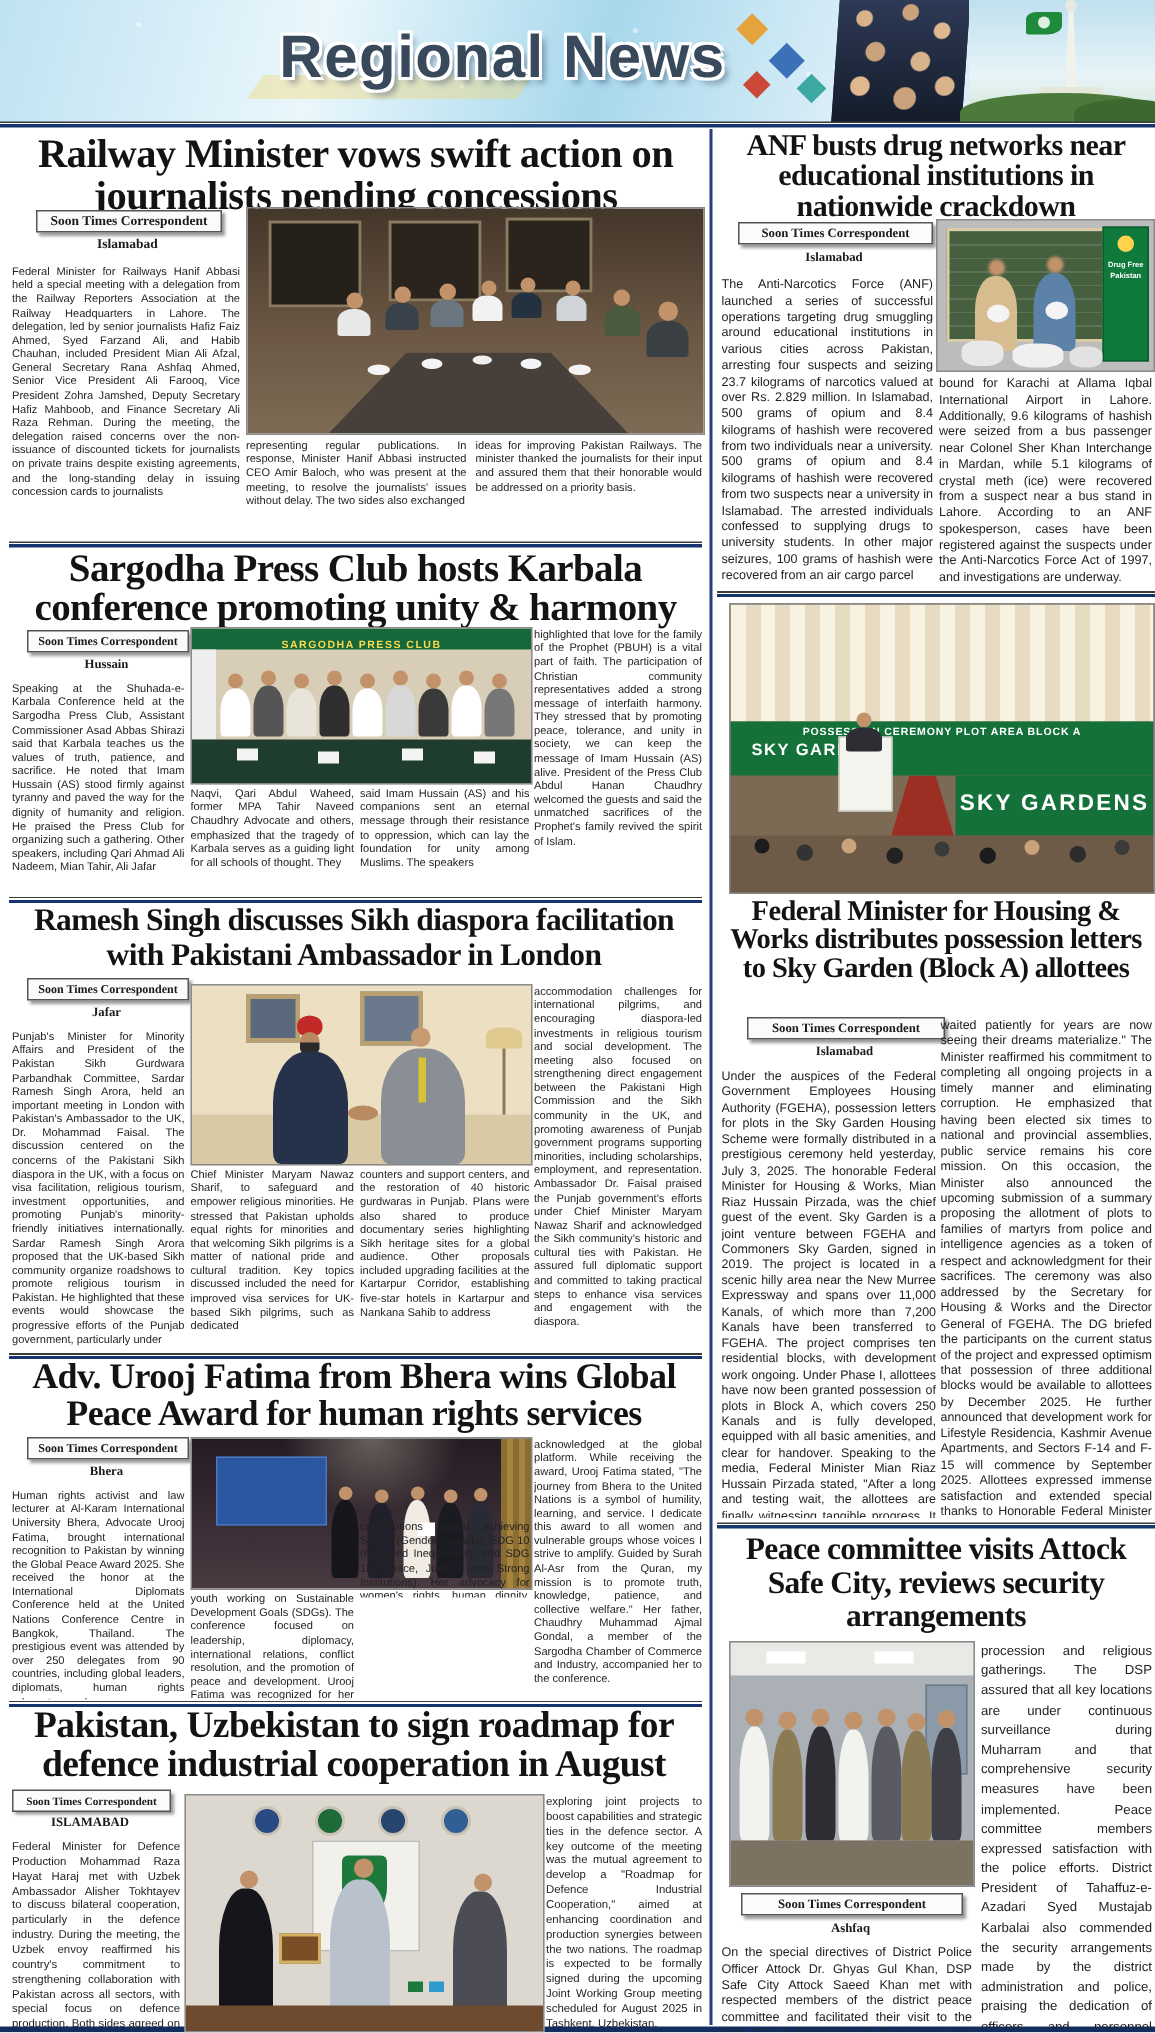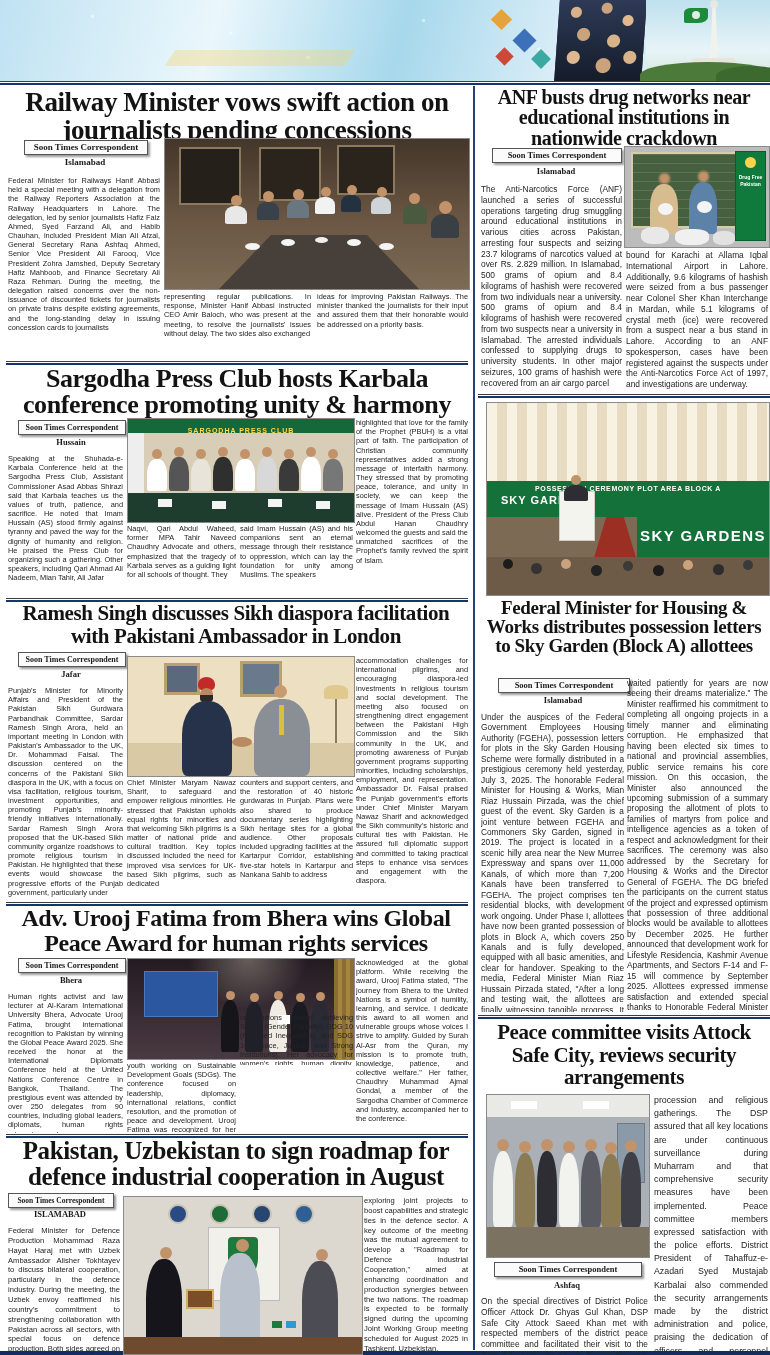--- a/index.html
+++ b/index.html
@@ -32,20 +32,24 @@
                            radial-gradient(circle at 55% 25%,#fff 0 1.5px,transparent 2px),
                            radial-gradient(circle at 70% 60%,#fff 0 1.5px,transparent 2px),
                            radial-gradient(circle at 30% 40%,#fff 0 1px,transparent 2px);"></div>
     <div class="pd" style="left:170px;top:50px;width:180px;height:16px;background:#f5d05e;opacity:.35;transform:skewX(-35deg);"></div>
     <div class="pd" style="left:494px;top:12px;width:15px;height:15px;background:#e5a33c;transform:rotate(45deg);"></div>
     <div class="pd" style="left:516px;top:32px;width:17px;height:17px;background:#3c70b8;transform:rotate(45deg);"></div>
     <div class="pd" style="left:498px;top:50px;width:13px;height:13px;background:#cc4838;transform:rotate(45deg);"></div>
     <div class="pd" style="left:534px;top:52px;width:14px;height:14px;background:#2aa198;transform:rotate(45deg);opacity:.9;"></div>
 
 
+    <div class="pd" style="left:130px;top:16px;width:410px;text-align:center;
+                font-family:'Liberation Sans',sans-serif;font-weight:700;font-size:40px;
+                color:#39495c;letter-spacing:1px;
+                text-shadow:-2px -2px 0 #fff,2px -2px 0 #fff,-2px 2px 0 #fff,2px 2px 0 #fff,4px 4px 4px rgba(40,60,90,.45);">Regional News</div>
 
     <div class="pd" style="left:557px;top:0;width:87px;height:82px;transform:skewX(-4deg);
                 background:linear-gradient(#2a3550,#16202e),
                            radial-gradient(circle at 25% 20%,#d8b28a 0 5px,transparent 6px);
                 background-blend-mode:normal;">
       <div class="pd" style="left:0;top:0;width:87px;height:82px;
                   background:radial-gradient(circle at 20% 15%,#d8b28a 0 5px,transparent 6px),
                              radial-gradient(circle at 55% 10%,#caa27b 0 5px,transparent 6px),
                              radial-gradient(circle at 80% 25%,#e0b890 0 5px,transparent 6px),
                              radial-gradient(circle at 30% 42%,#caa27b 0 6px,transparent 7px),

